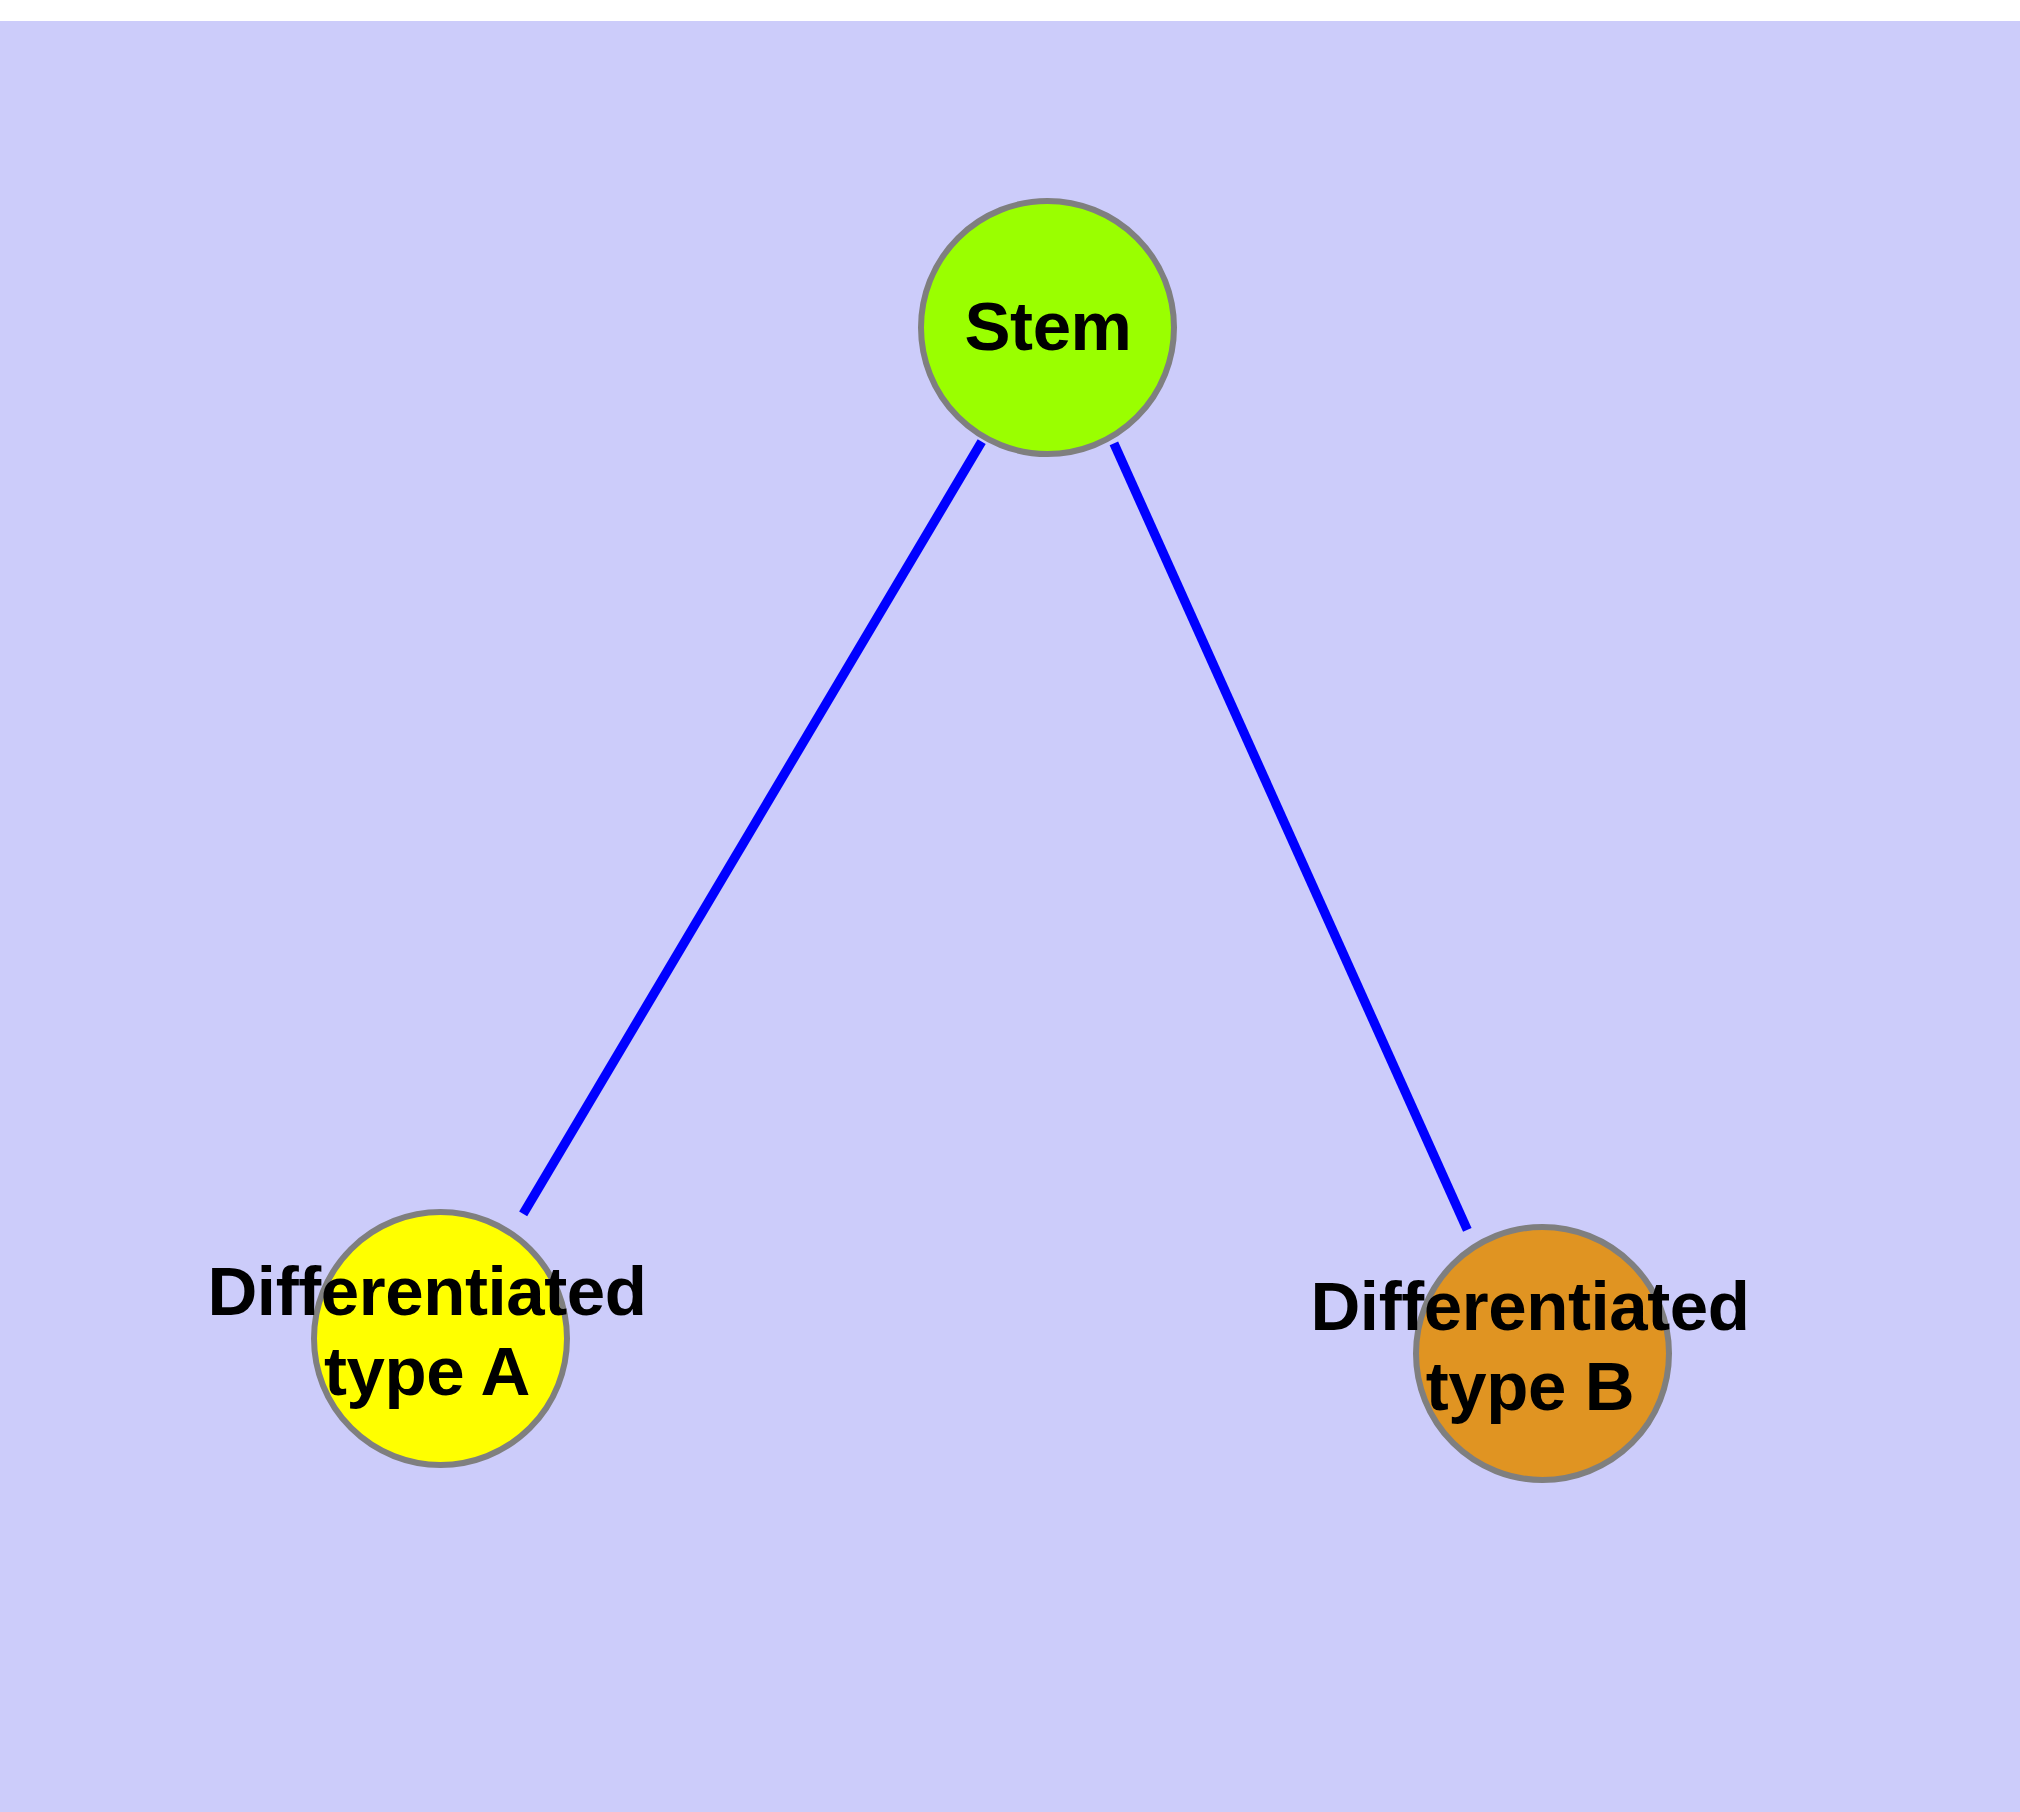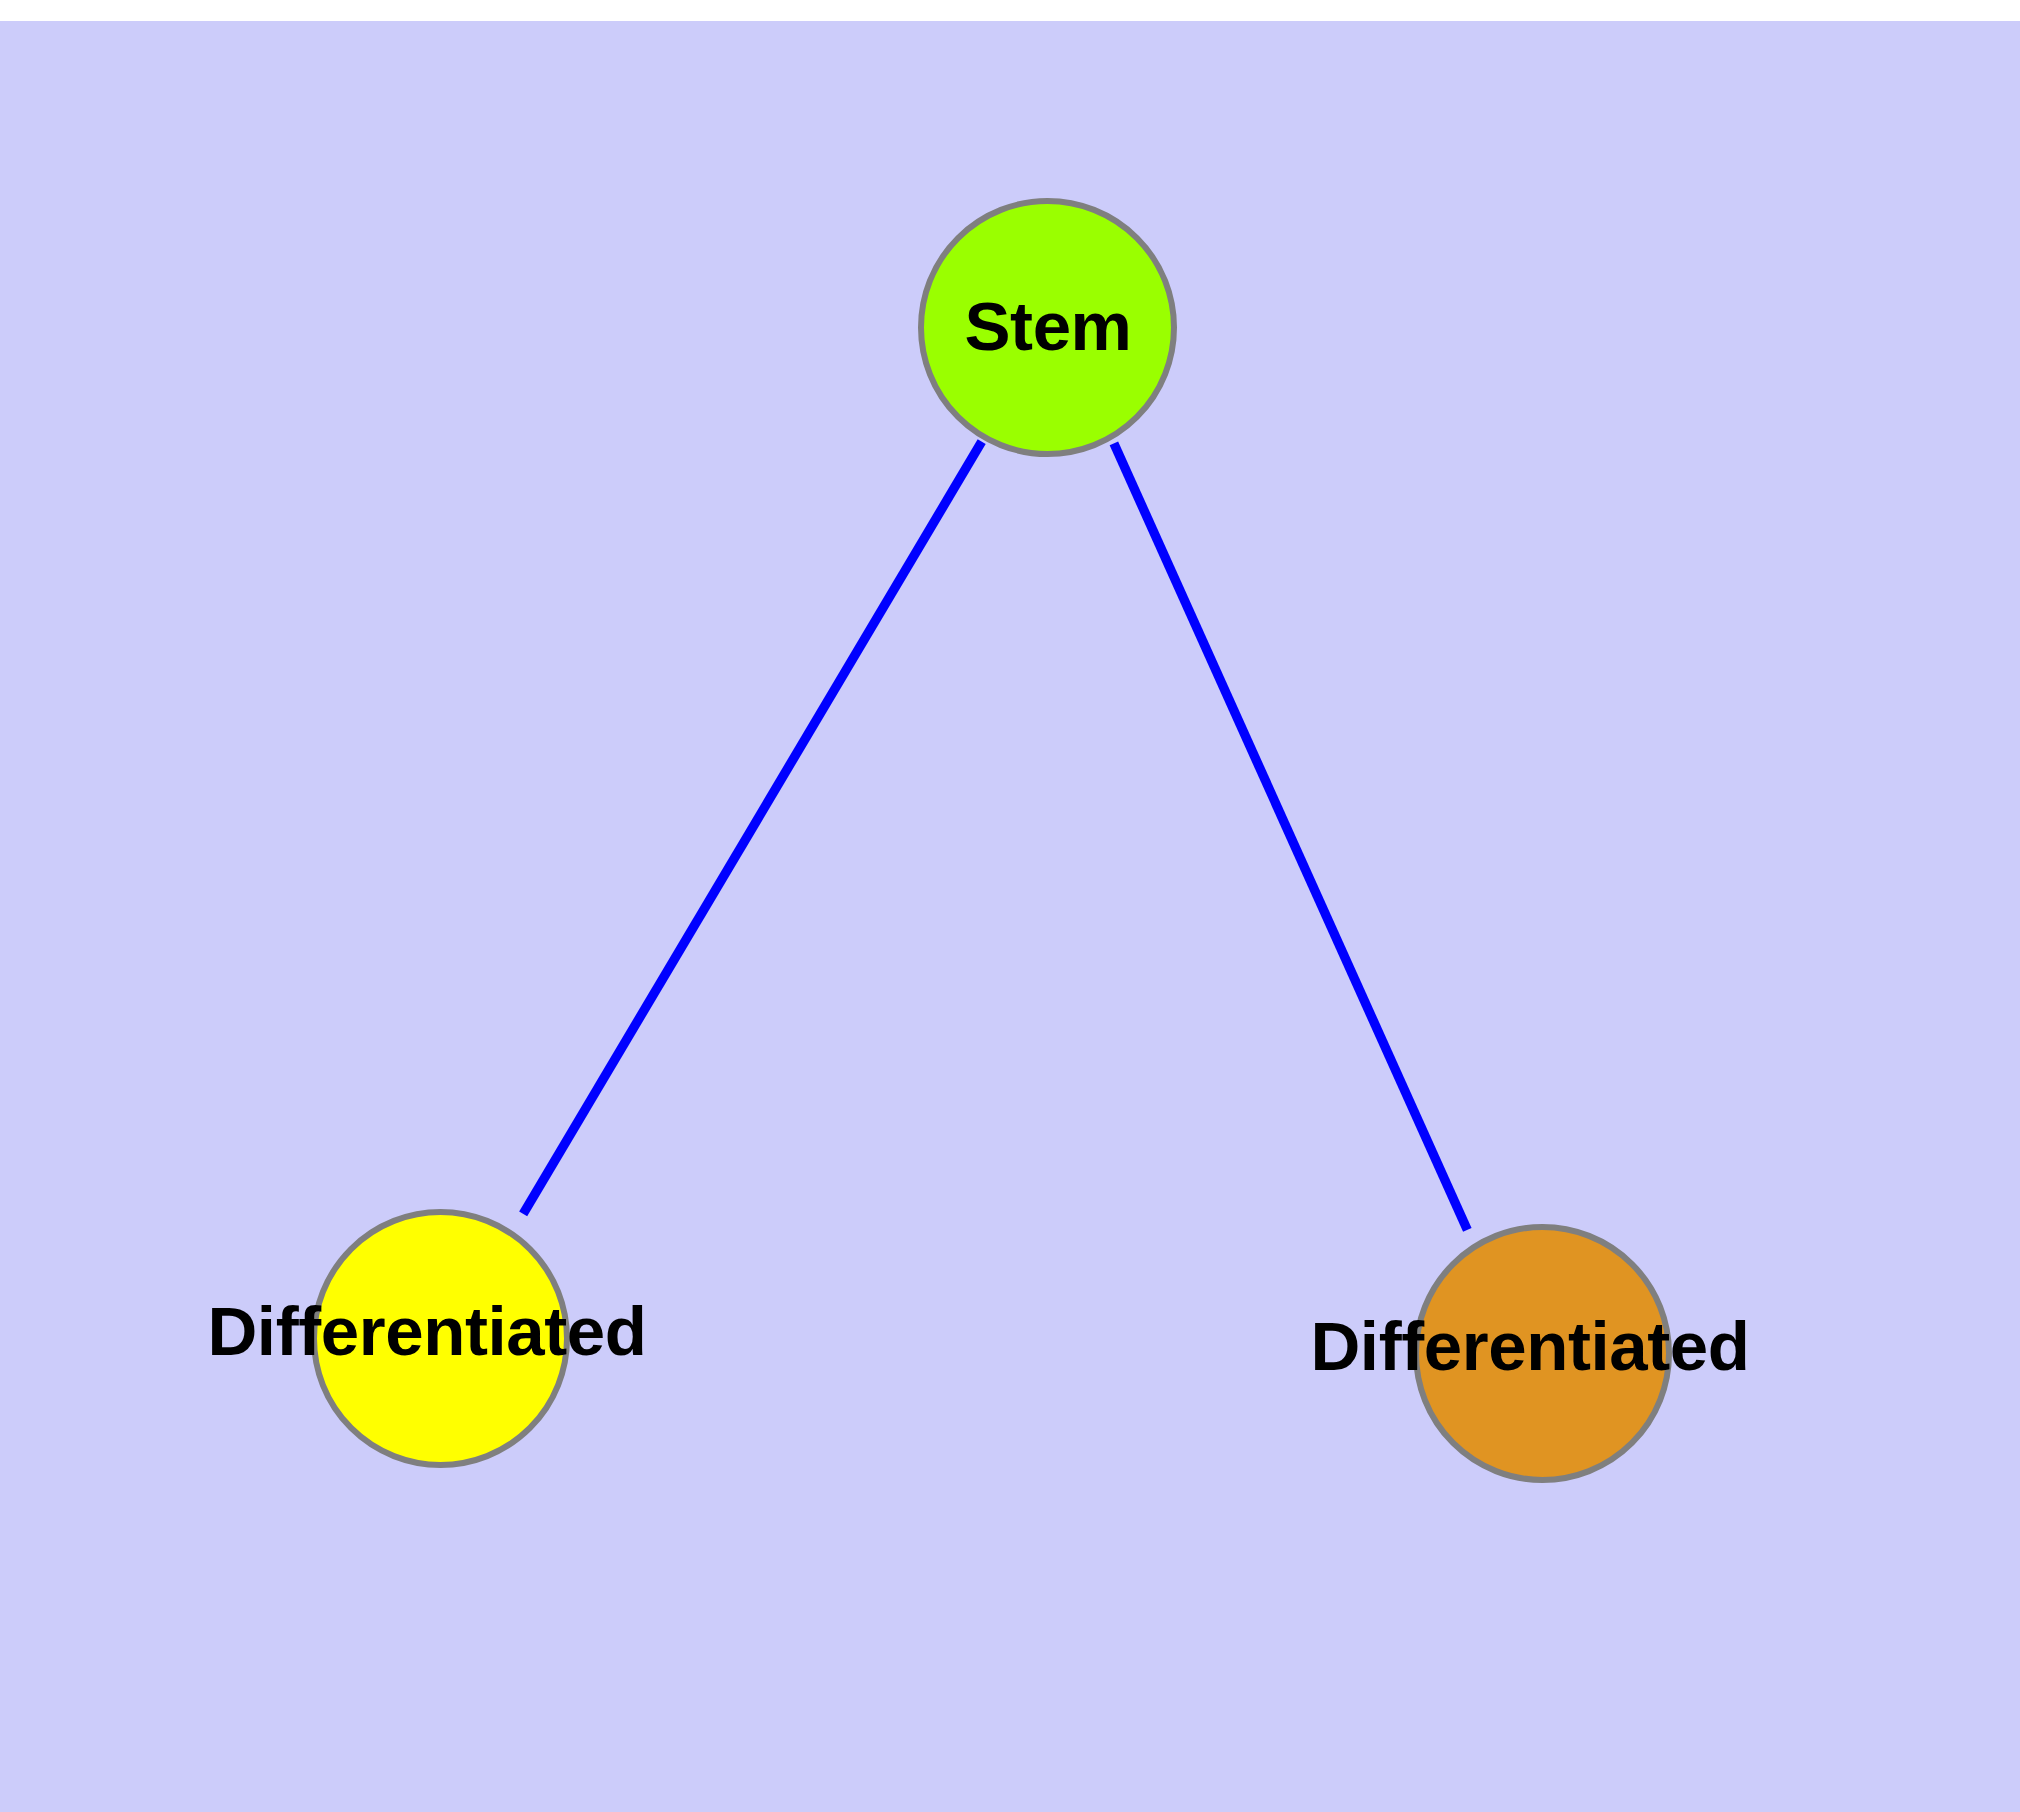--- a/index.html
+++ b/index.html
@@ -62,18 +62,18 @@
   </svg>
 
   <div class="graph-node" style="left: 311px; top: 1197px; width: 259px; height: 259px; background: rgb(255, 255, 0); border-color: rgb(127, 127, 127);"></div>
 
   <div class="graph-node" style="left: 1413px; top: 1212px; width: 259px; height: 259px; background: rgb(224, 148, 34); border-color: rgb(127, 127, 127);"></div>
 
   <div class="graph-node" style="left: 918px; top: 186px; width: 259px; height: 259px; background: rgb(154, 255, 0); border-color: rgb(127, 127, 127);"></div>
 
   <div class="node-label" style="left:1048px; top:315px;">Stem</div>
 
-  <div class="node-label" style="left:427px; top:1320px;"><span>Differentiated</span><br></div>
+  <div class="node-label" style="left:427px; top:1320px;"><span>Differentiated</span><br><span>type A</span></div>
 
-  <div class="node-label" style="left:1530px; top:1335px;"><span>Differentiated</span><br></div>
+  <div class="node-label" style="left:1530px; top:1335px;"><span>Differentiated</span><br><span>type B</span></div>
 
 </div>
 
 
 </body></html>

